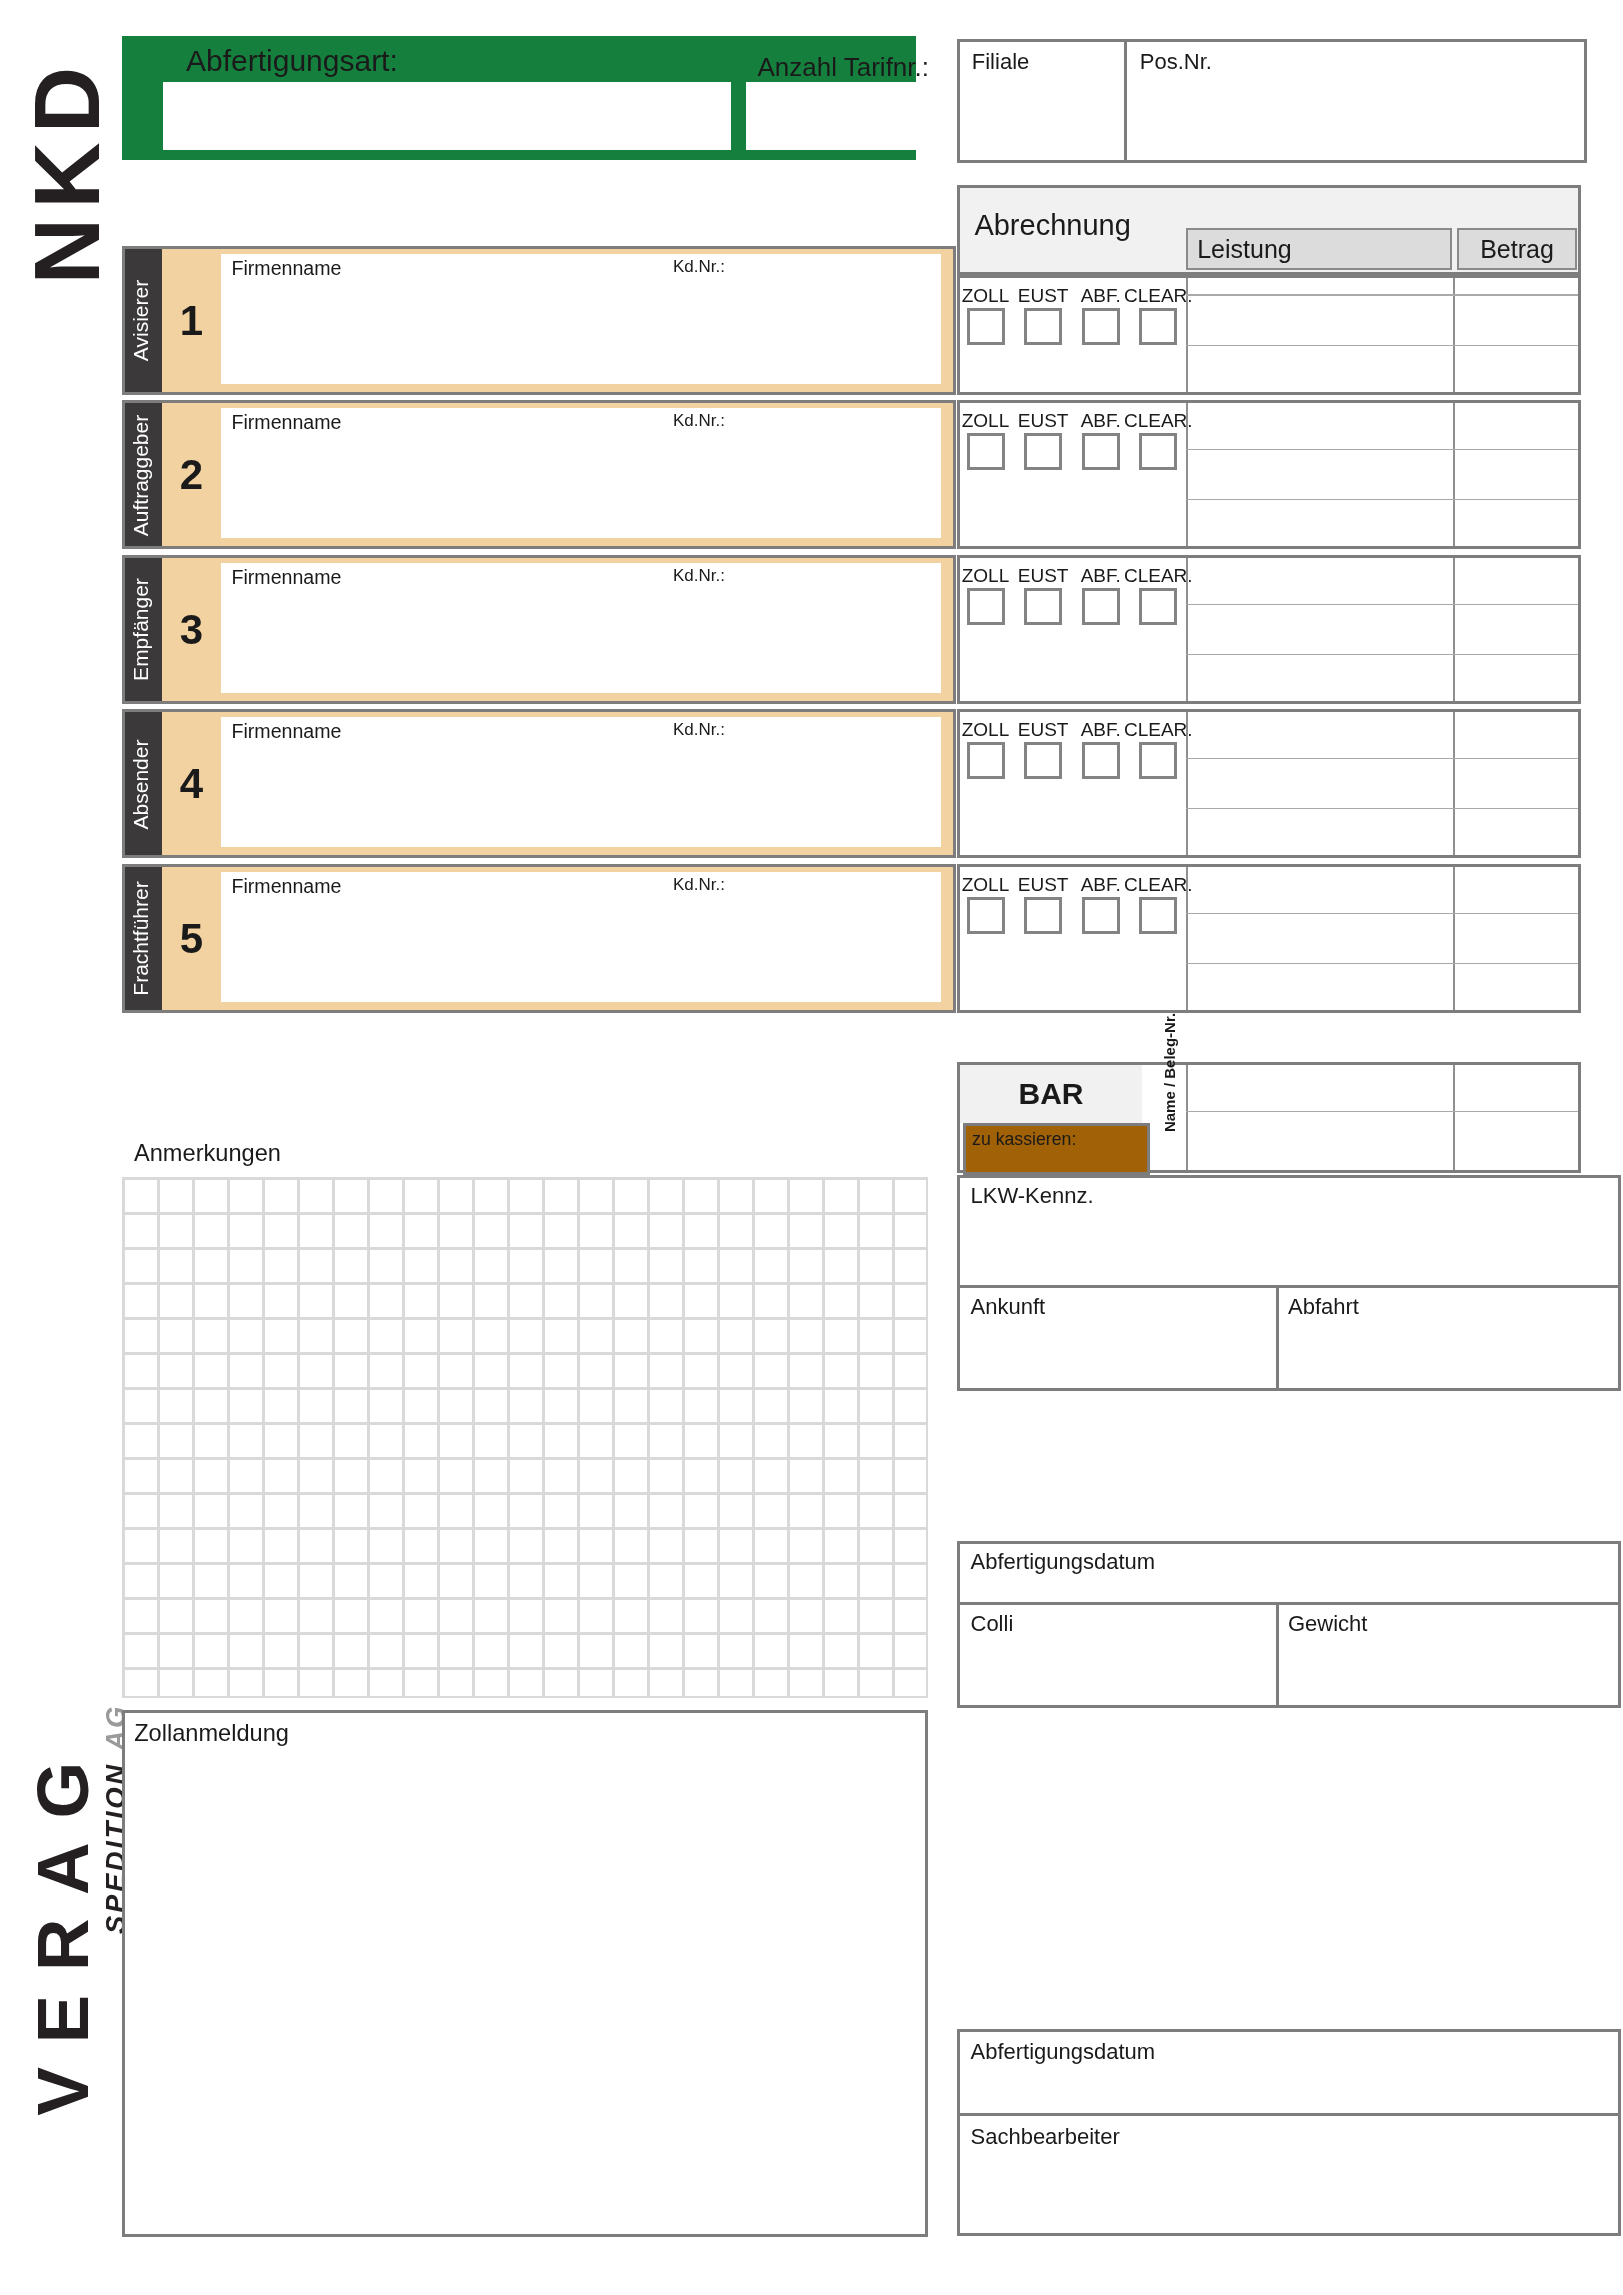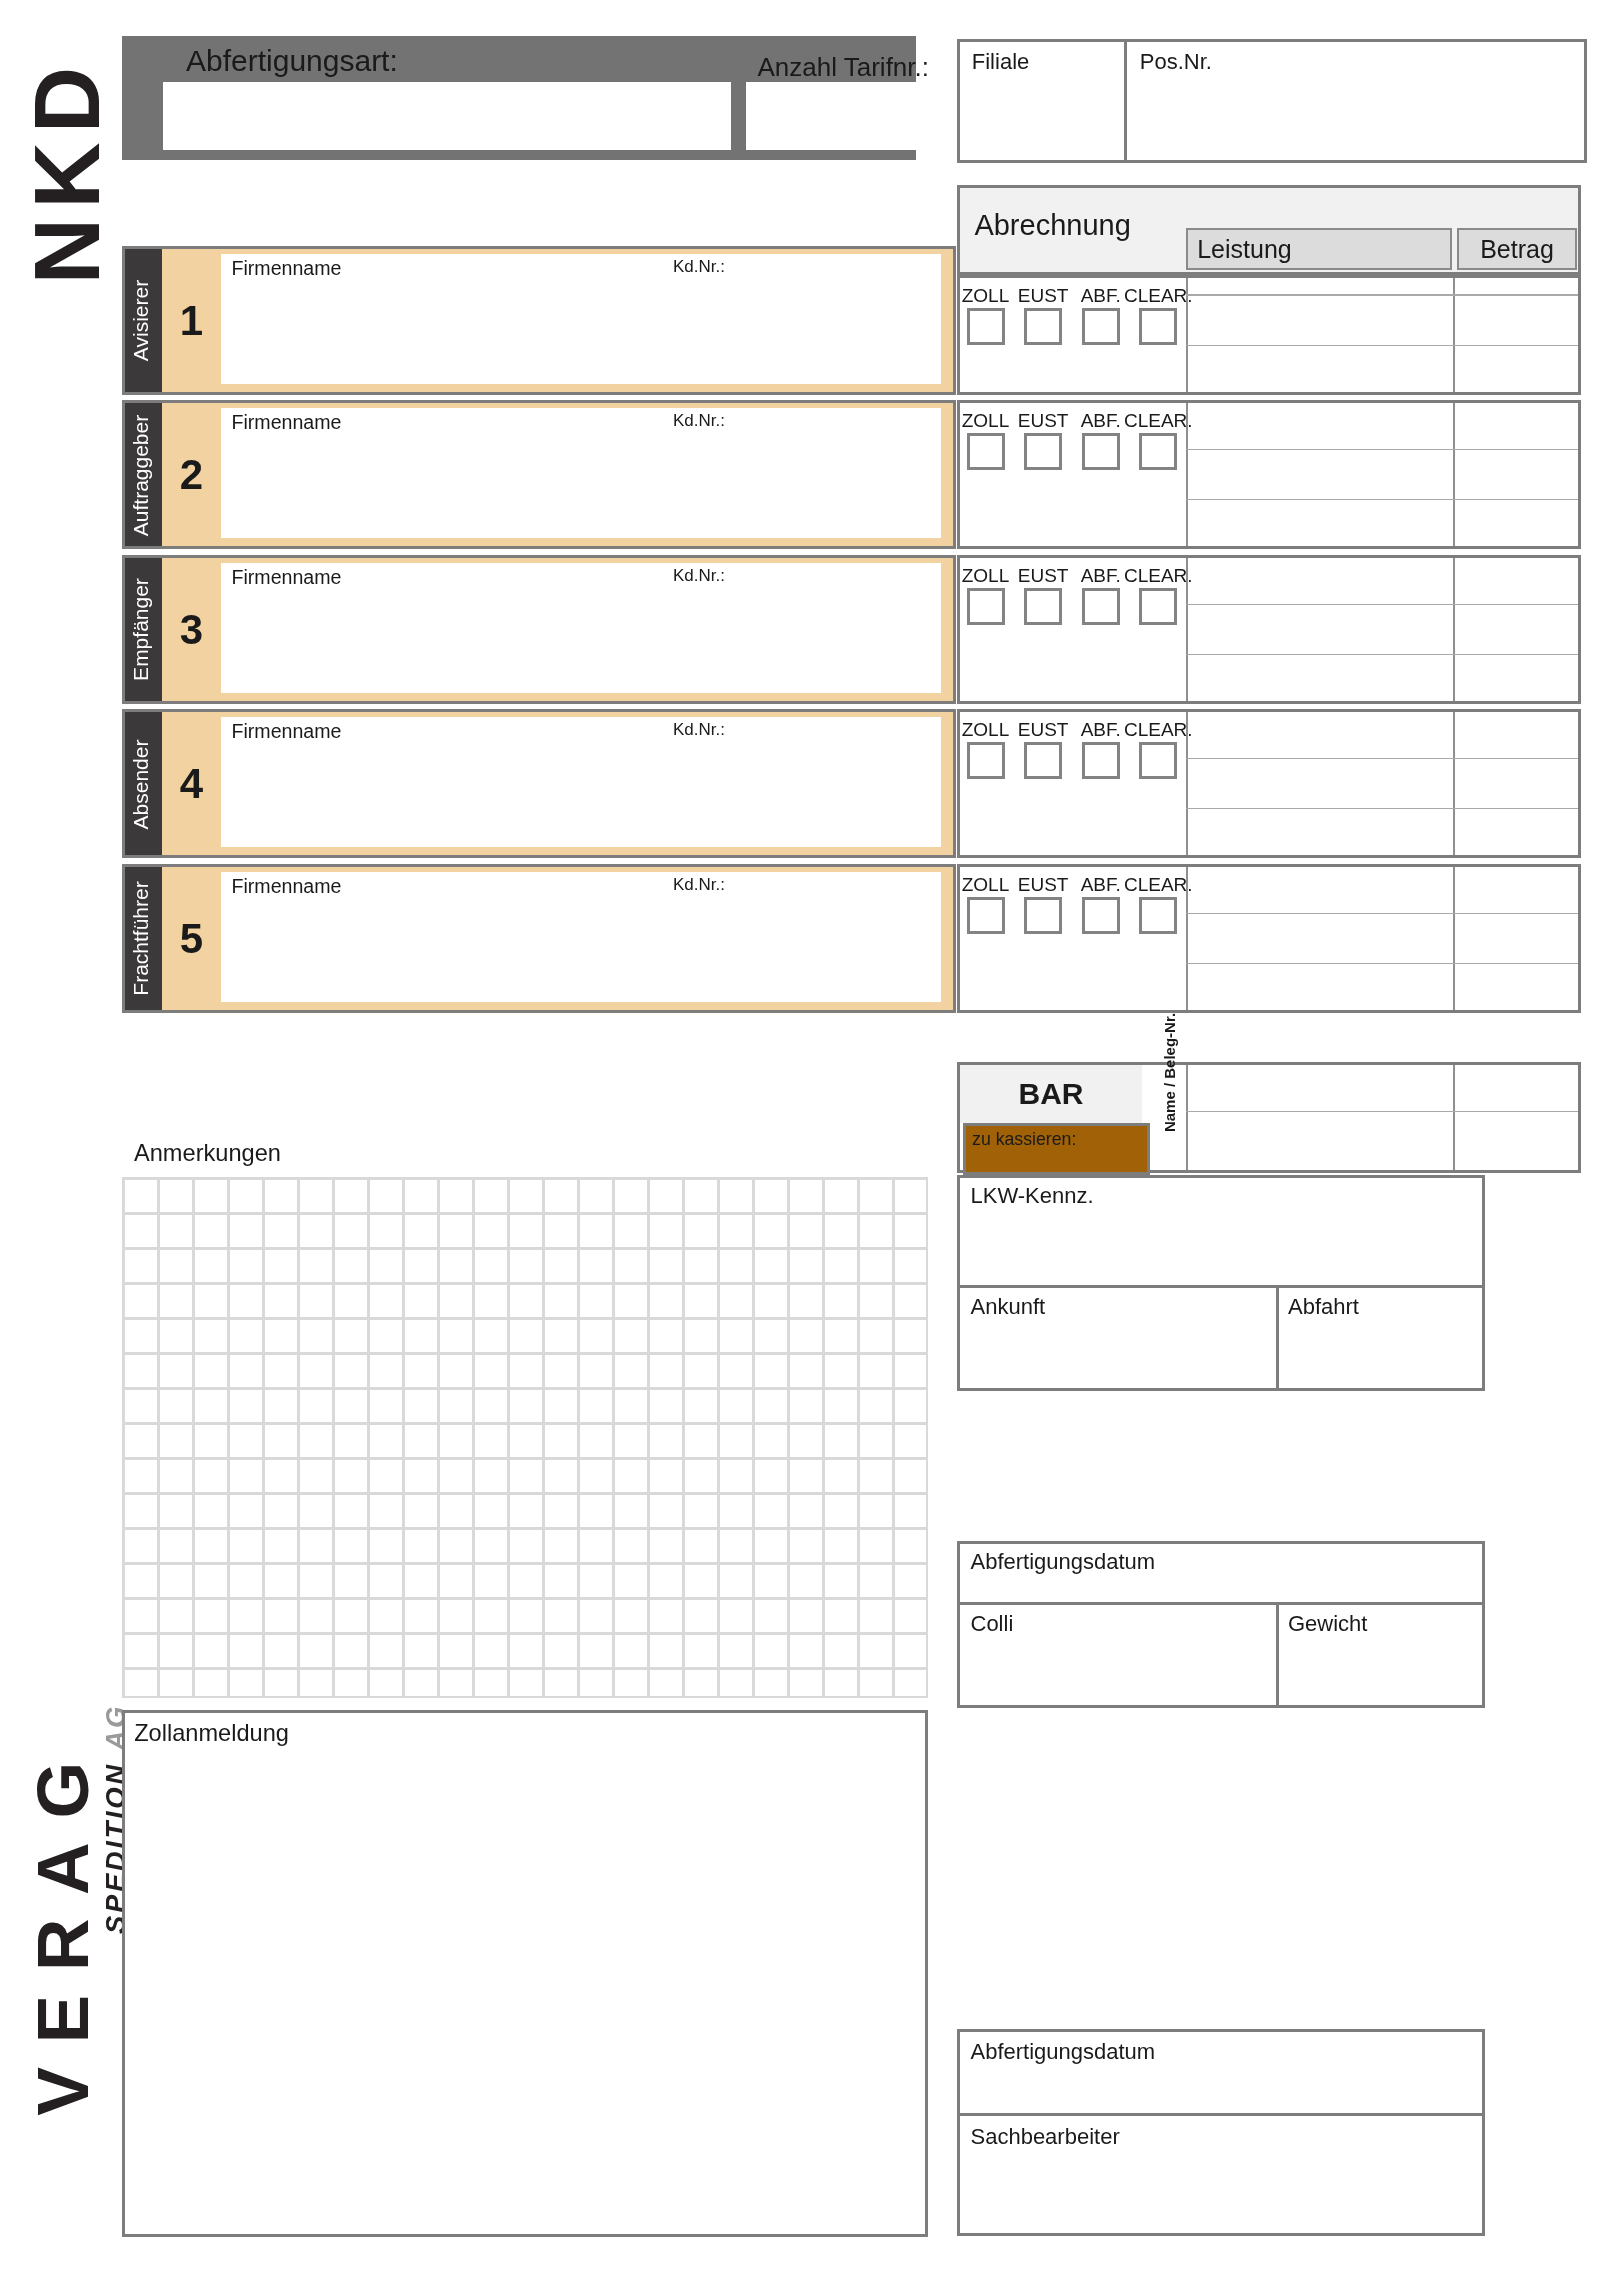--- a/index.html
+++ b/index.html
@@ -12,21 +12,21 @@
   .vtext{position:absolute;transform:rotate(-90deg);transform-origin:top left;
          display:flex;align-items:center;justify-content:center;white-space:nowrap;}
   .nkd{left:33px;top:302px;width:262px;height:69px;font-size:92px;font-weight:bold;
        letter-spacing:9.2px;color:#242021;}
   .verag{left:25px;top:2138px;width:422px;height:75px;font-size:73px;font-weight:bold;
          letter-spacing:23.6px;color:#242021;}
   .sped{left:98px;top:1934px;width:262px;height:35px;font-size:27.5px;font-weight:bold;
         font-style:italic;letter-spacing:2.6px;color:#242021;justify-content:flex-start;}
   .sped .ag{color:#9a9a9a;margin-left:11.8px;}
   
-  .top-panel{left:122px;top:36px;width:794px;height:124px;background:#737373;}
+  .top-panel{left:122px;top:36px;width:794px;height:124px;background:#15803d;}
   .lbl-abfart{left:64px;top:7.9px;font-size:30px;}
   .lbl-anzahl{left:393px;top:15.7px;width:414px;text-align:right;font-size:26px;}
   .inp{position:absolute;background:#ffffff;}
   .box1{left:41px;top:46px;width:568px;height:68px;}
   .box2{left:624px;top:46px;width:186px;height:68px;}
   
   .filiale-box{left:957px;top:39px;width:624px;height:118px;background:#fff;
                border:3.9px solid #7d7d7d;display:flex;}
   .filiale-cell{width:152px;border-right:3.3px solid #7d7d7d;padding:6.5px 0 0 11.8px;font-size:22px;}
   .posnr-cell{flex:1;padding:6.5px 0 0 13px;font-size:22px;}
@@ -70,21 +70,21 @@
   
   .anm-label{left:134px;top:1140px;font-size:23.6px;}
   .anm-grid{left:122px;top:1177px;width:806px;height:521px;background:#fff;
             background-image:repeating-linear-gradient(to right,#d9d9d9 0 2.6px,transparent 2.6px 35px),
                              repeating-linear-gradient(to bottom,#d9d9d9 0 2.6px,transparent 2.6px 35px);
             border-right:2.6px solid #d9d9d9;border-bottom:2.6px solid #d9d9d9;box-sizing:border-box;}
   .zoll-box{left:122px;top:1710px;width:806px;height:527px;border:3.9px solid #7d7d7d;
             background:#fff;box-sizing:border-box;}
   .zoll-box .blabel{position:absolute;left:9.2px;top:6.5px;font-size:23.6px;}
   
-  .dblock{position:absolute;left:957px;width:528px;border:3.9px solid #7d7d7d;background:#fff;
+  .dblock{position:absolute;left:957px;width:664px;border:3.9px solid #7d7d7d;background:#fff;
           box-sizing:border-box;}
   .dblock .blabel{position:absolute;font-size:22px;}
   .hdiv{position:absolute;left:0;right:0;height:3.3px;background:#7d7d7d;}
   .vdiv{position:absolute;width:2.6px;background:#7d7d7d;}
   .lkw{top:1175px;height:216px;}
   .waren{top:1541px;height:167px;}
   .abfert{top:2029px;height:207px;}
   .cellfield{position:absolute;}
 </style>
 </head>

